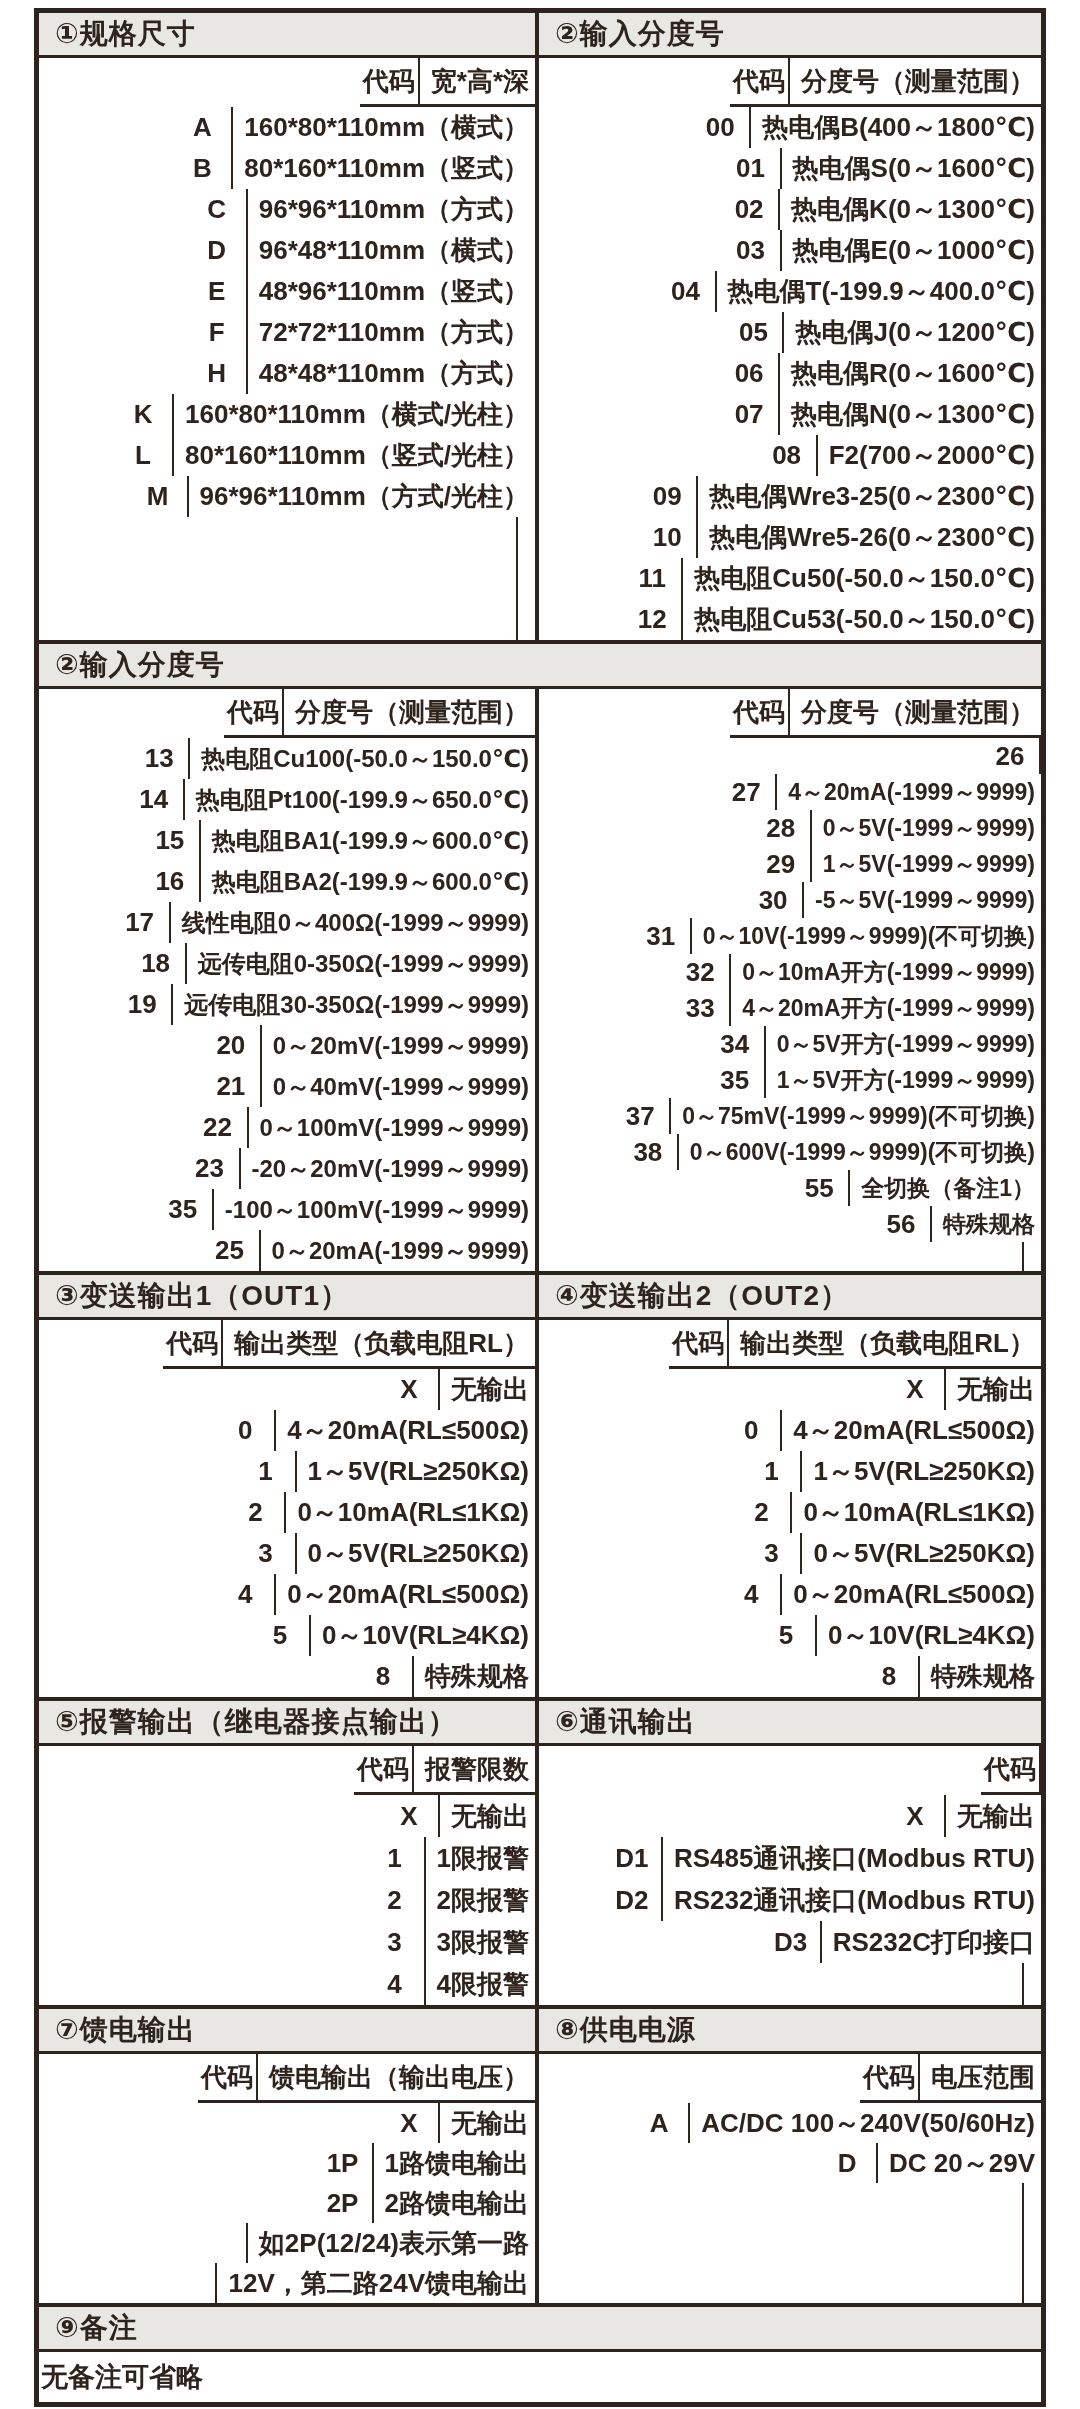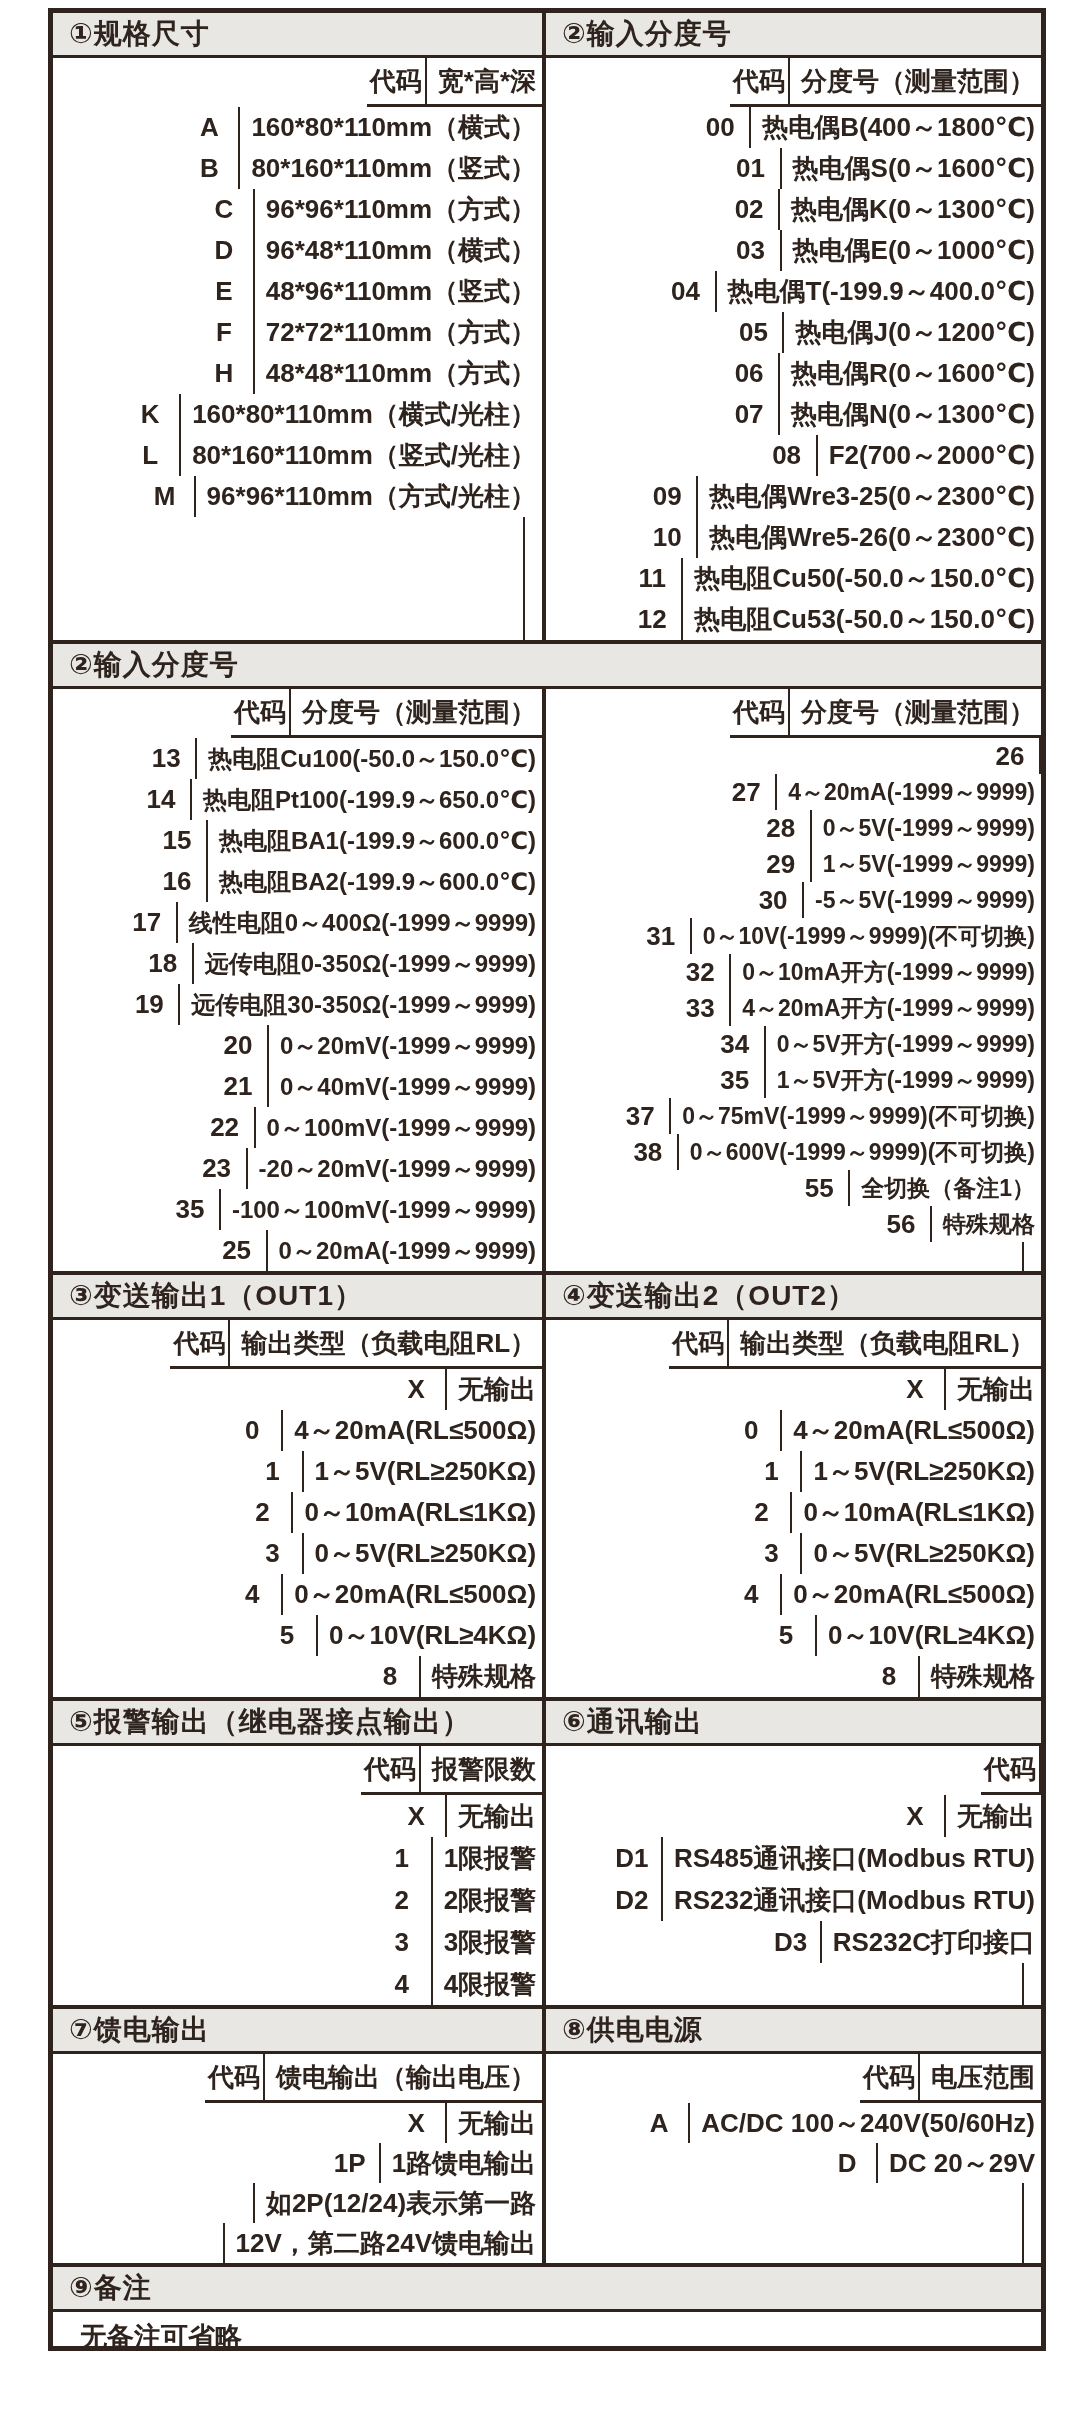--- a/index.html
+++ b/index.html
@@ -8,21 +8,21 @@
     --paper:#ffffff;
   }
   html,body{margin:0;padding:0;background:var(--paper);}
   body{
     width:1080px;
     font-family:"Liberation Sans","DejaVu Sans",sans-serif;
     color:var(--ink);
     font-weight:700;
   }
   .sheet{
-    margin:8px 34px 9px 48px;
+    margin:8px 34px 9px 34px;
     border:5px solid var(--ink);
     background:var(--paper);
   }
   .pair{
     display:grid;
     grid-template-columns:499fr 509fr;
     align-items:stretch;
   }
   .pair + .pair{border-top:4px solid var(--ink);}
   .banner{
@@ -73,23 +73,23 @@
   .row.fill{flex:1;min-height:0;height:auto;}
   
   .p2 .half .row:not(.head){height:41px;}
   .p2 .half .row:not(.head) .cell.desc{font-size:24px;}
   .p2 .half.right .row:not(.head){height:36px;}
   .p2 .half.right .row:not(.head) .cell.desc{font-size:23px;}
   .p4 .row:not(.head){height:42px;}
   .p5 .row:not(.head){height:40px;}
   .remarks{display:block;}
   .note{
-    height:34px;
+    height:50px;
     line-height:50px;
-    padding-left:27px;
+    padding-left:2px;
     font-size:27px;
   }
 </style>
 </head>
 <body>
 
 <div class="sheet">
 
   <section class="pair p1">
     <div class="half">
@@ -512,20 +512,24 @@
           <div class="cell code">代码</div>
           <div class="cell desc">馈电输出（输出电压）</div>
         </div>
         <div class="row">
     <div class="cell code">X</div>
     <div class="cell desc">无输出</div>
   </div>
           <div class="row">
     <div class="cell code">1P</div>
     <div class="cell desc">1路馈电输出</div>
+  </div>
+          <div class="row">
+    <div class="cell code">2P</div>
+    <div class="cell desc">2路馈电输出</div>
   </div>
           <div class="row">
     <div class="cell code"></div>
     <div class="cell desc">如2P(12/24)表示第一路</div>
   </div>
           <div class="row">
     <div class="cell code"></div>
     <div class="cell desc">12V，第二路24V馈电输出</div>
   </div>
           <div class="row fill">

